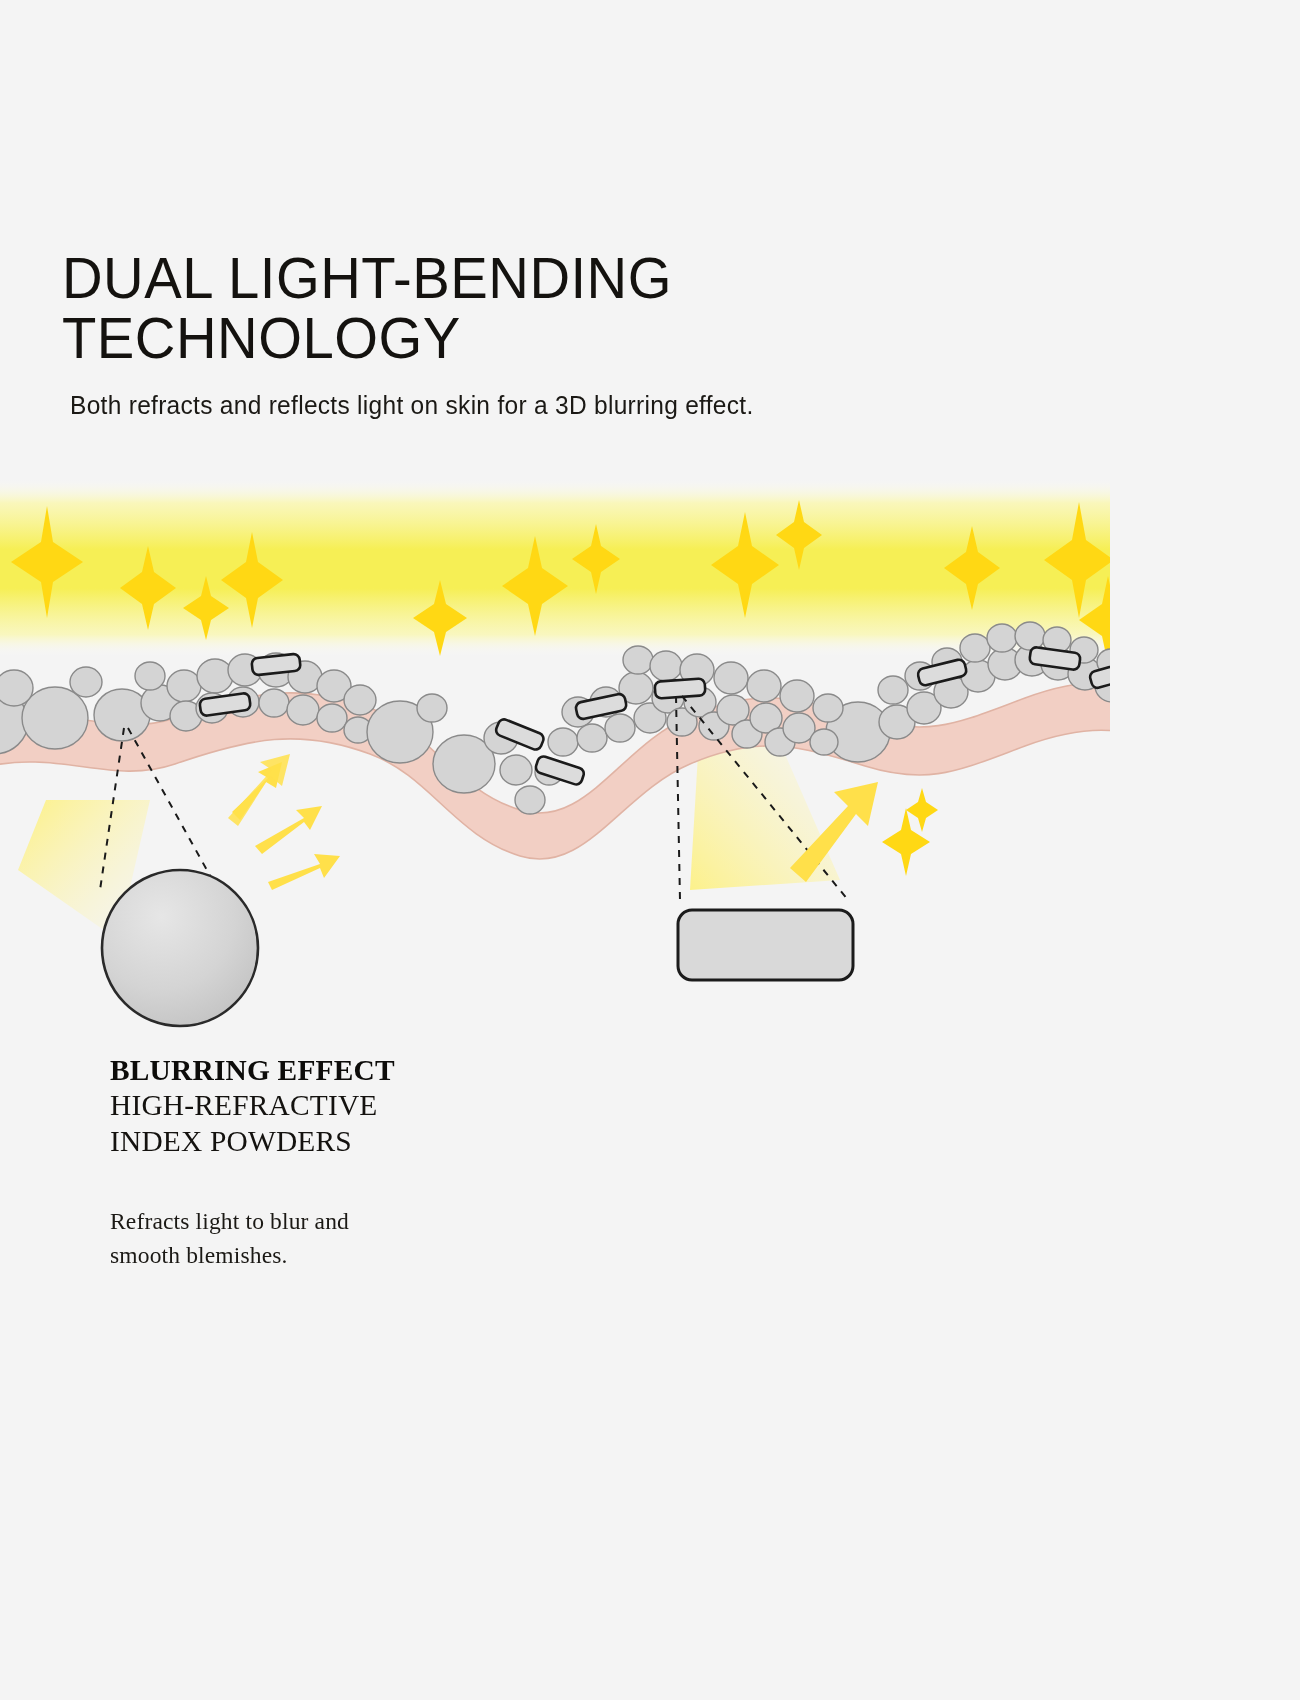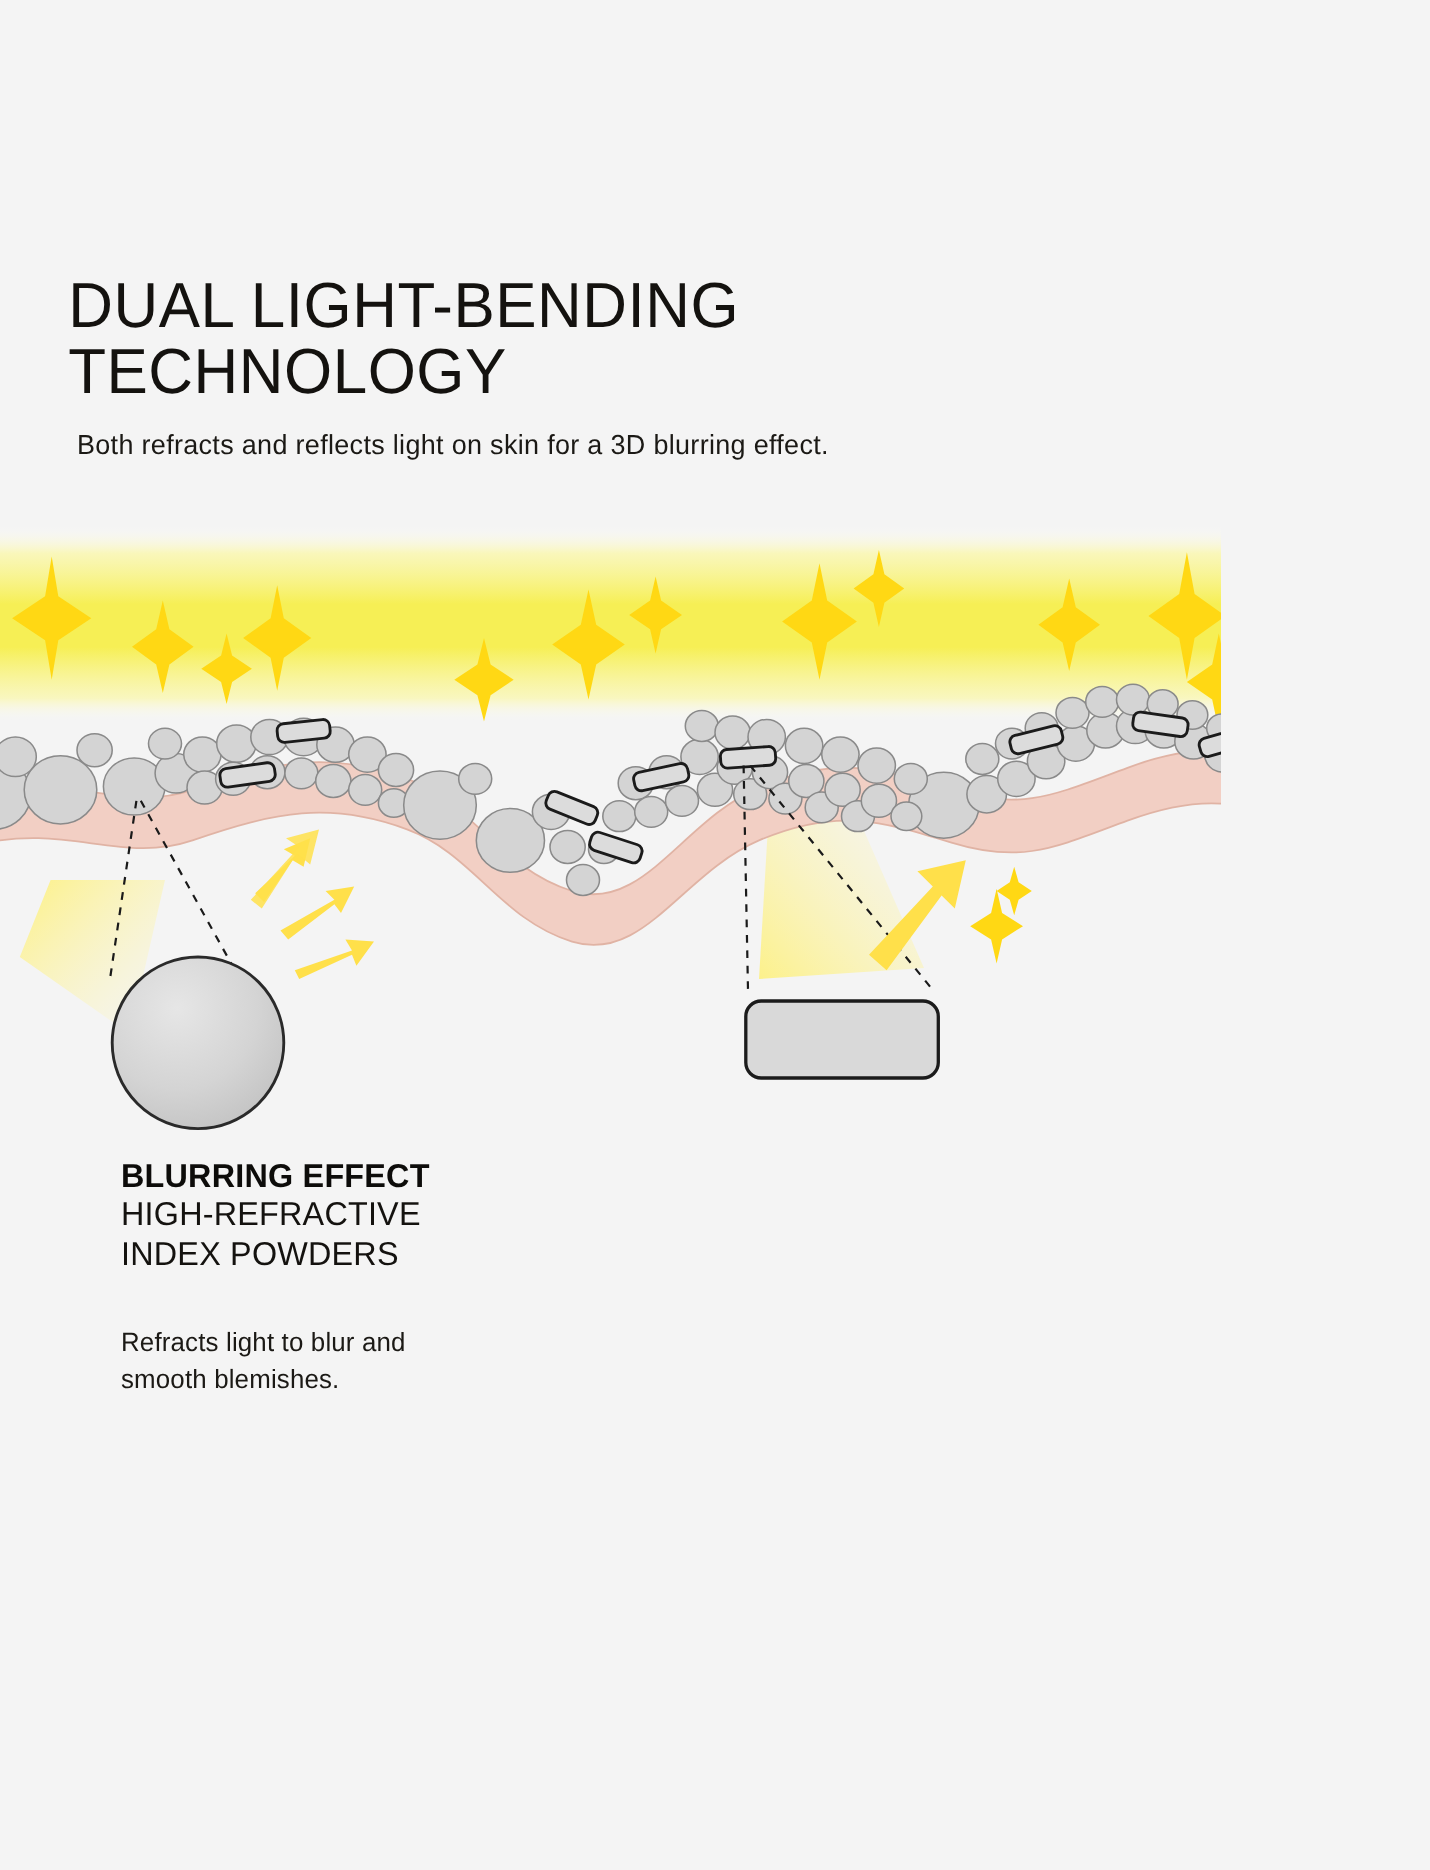--- a/index.html
+++ b/index.html
@@ -37,21 +37,21 @@
     transform-origin:left center;
   }
 
   
   .illo{position:absolute;left:0;top:470px;width:1300px;height:580px;}
   .illo svg{display:block;}
 
   
   .captions{position:absolute;left:0;top:1052px;width:1300px;height:300px;}
   .col{position:absolute;top:0;}
-  .col-left{left:110px;width:520px;}
+  .col-left{left:110px;width:520px;font-family:Liberation Serif, serif;}
   .col-right{left:680px;width:540px;}
   .cap-strong{
     font-size:30px;
     font-weight:700;
     letter-spacing:0.2px;
     color:#0d0c0a;
     line-height:1.18;
     margin:0;
     transform:scaleX(0.98);
     transform-origin:left center;

